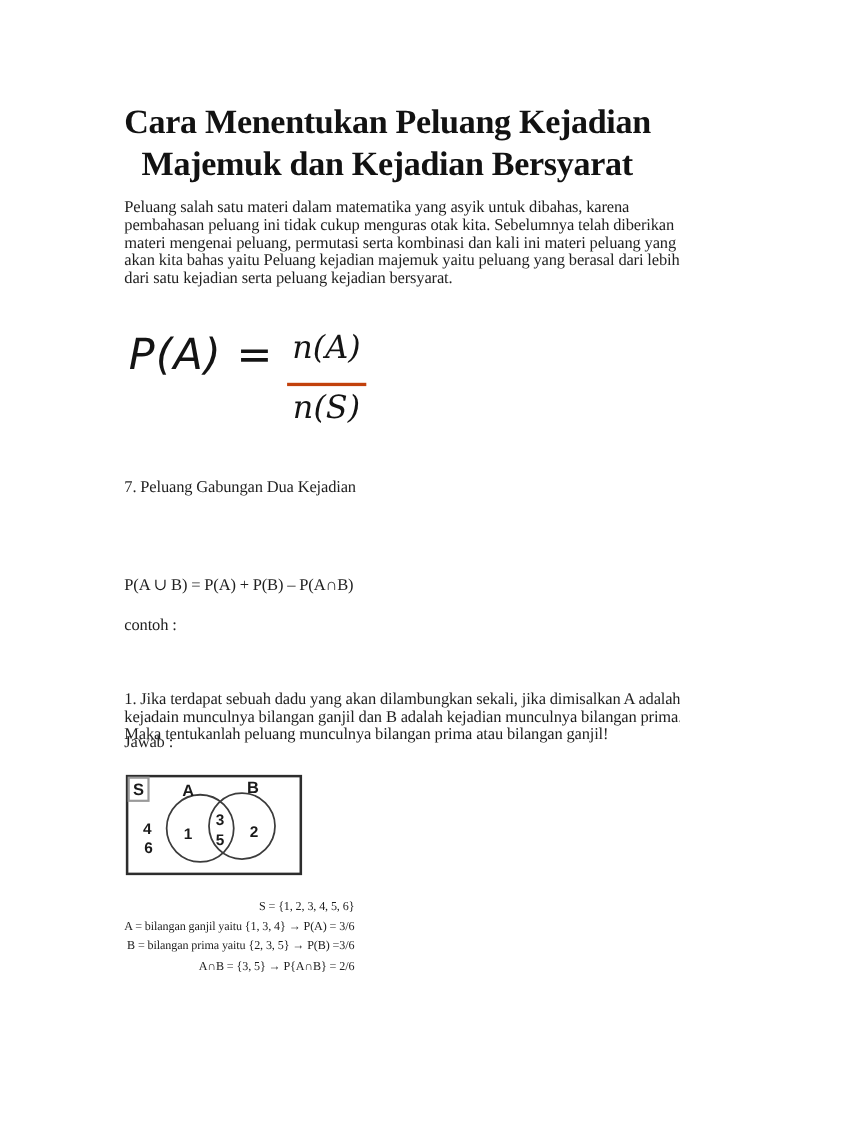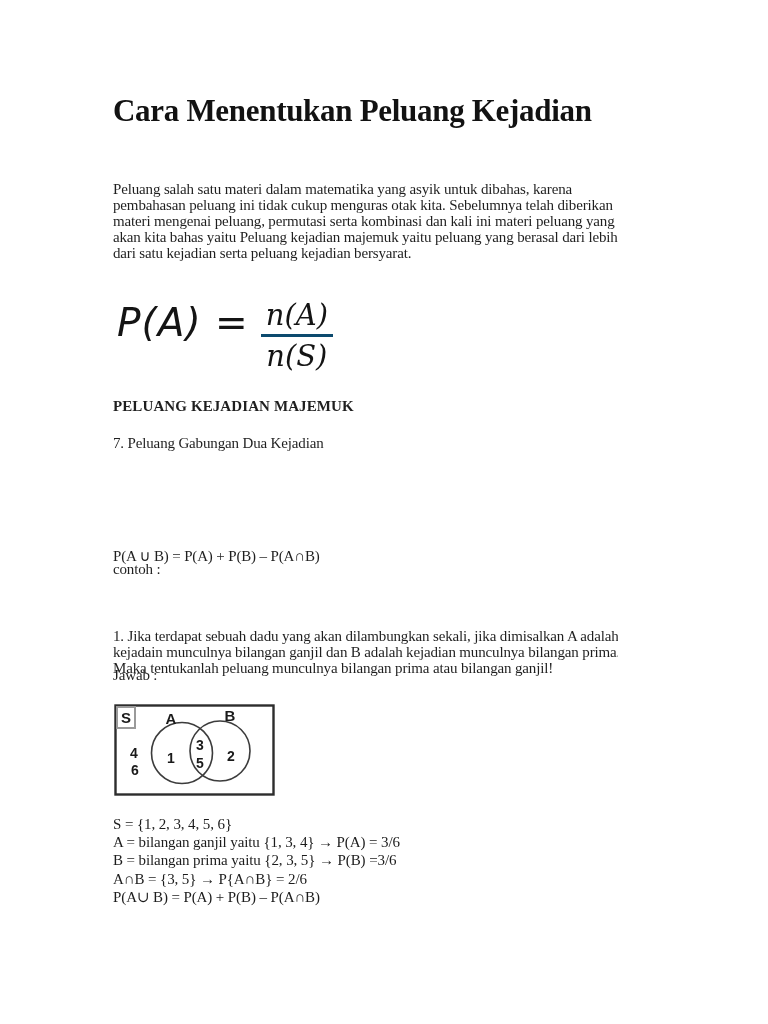--- a/index.html
+++ b/index.html
@@ -56,22 +56,22 @@
   .fraction {
     display: inline-flex;
     flex-direction: column;
     align-items: center;
     font-family: "DejaVu Serif", serif;
     font-style: italic;
     font-size: 29px;
     line-height: 34px;
   }
   .fraction .numerator {
-    padding: 0 5px 2px 5px;
-    border-bottom: 3px solid #0c4a6e;
+    padding: 0 5px 16px 5px;
+    border-bottom: 3px solid #c2410c;
   }
   .fraction .denominator { padding: 2px 5px 0 5px; }
 
   
   .venn-svg { left: 114px; top: 704px; }
   .venn-rect { fill: #ffffff; stroke: #2d2d2d; stroke-width: 2.4; }
   .s-box { fill: #ffffff; stroke: #9a9a9a; stroke-width: 2; }
   .venn-circle { fill: none; stroke: #3c3c3c; stroke-width: 1.6; }
   .venn-label {
     font-family: "Liberation Sans", "DejaVu Sans", sans-serif;
@@ -80,56 +80,57 @@
   }
   .venn-num {
     font-family: "Liberation Sans", "DejaVu Sans", sans-serif;
     font-weight: bold; font-size: 14px; fill: #1a1a1a;
     text-anchor: middle;
   }
 
   
   .solution-block { left: 113px; top: 815px; }
   .sol-line {
-    font-size: 15px;
+    font-size: 11px;
     line-height: 18.2px;
     letter-spacing: -0.1px;
     white-space: pre;
     color: #1c1c1c;
+    text-align: right;
   }
 </style>
 </head>
 <body>
 
 <div class="page">
 
   <div class="abs title-block">
     <div class="title-line">Cara Menentukan Peluang Kejadian</div>
+    <div class="title-line">Majemuk dan Kejadian Bersyarat</div>
   </div>
 
   <div class="abs body-text" style="top:181px;">Peluang salah satu materi dalam matematika yang asyik untuk dibahas, karena
 pembahasan peluang ini tidak cukup menguras otak kita. Sebelumnya telah diberikan
 materi mengenai peluang, permutasi serta kombinasi dan kali ini materi peluang yang
 akan kita bahas yaitu Peluang kejadian majemuk yaitu peluang yang berasal dari lebih
 dari satu kejadian serta peluang kejadian bersyarat.</div>
 
   <div class="abs formula-block">
     <span class="formula-lhs">P(A) =</span>
     <span class="fraction">
       <span class="numerator">n(A)</span>
       <span class="denominator">n(S)</span>
     </span>
   </div>
 
-  <div class="abs body-text bold-heading" style="top:398px;">PELUANG KEJADIAN MAJEMUK</div>
 
   <div class="abs body-text" style="top:435px;">7. Peluang Gabungan Dua Kejadian</div>
 
 
-  <div class="abs body-text" style="top:548px;font-family:Liberation Serif, serif;">P(A ∪ B) = P(A) + P(B) – P(A∩B)</div>
+  <div class="abs body-text" style="top:524px;">P(A ∪ B) = P(A) + P(B) – P(A∩B)</div>
 
   <div class="abs body-text" style="top:561px;">contoh :</div>
 
   <div class="abs body-text" style="top:596px;margin-top:32px;">1. Jika terdapat sebuah dadu yang akan dilambungkan sekali, jika dimisalkan A adalah
 kejadain munculnya bilangan ganjil dan B adalah kejadian munculnya bilangan prima.
 Maka tentukanlah peluang munculnya bilangan prima atau bilangan ganjil!</div>
 
   <div class="abs body-text" style="top:667px;">Jawab :</div>
 
   <svg class="abs venn-svg" width="161" height="92" viewBox="0 0 161 92">
@@ -146,16 +147,15 @@
     <text class="venn-num" x="86" y="46">3</text>
     <text class="venn-num" x="86" y="64">5</text>
     <text class="venn-num" x="117" y="57">2</text>
   </svg>
 
   <div class="abs solution-block">
     <div class="sol-line">S = {1, 2, 3, 4, 5, 6}</div>
     <div class="sol-line">A = bilangan ganjil yaitu {1, 3, 4} → P(A) = 3/6</div>
     <div class="sol-line">B = bilangan prima yaitu {2, 3, 5} → P(B) =3/6</div>
     <div class="sol-line">A∩B = {3, 5} → P{A∩B} = 2/6</div>
-    <div class="sol-line">P(A∪ B) = P(A) + P(B) – P(A∩B)</div>
   </div>
 
 </div>
 
 </body></html>

